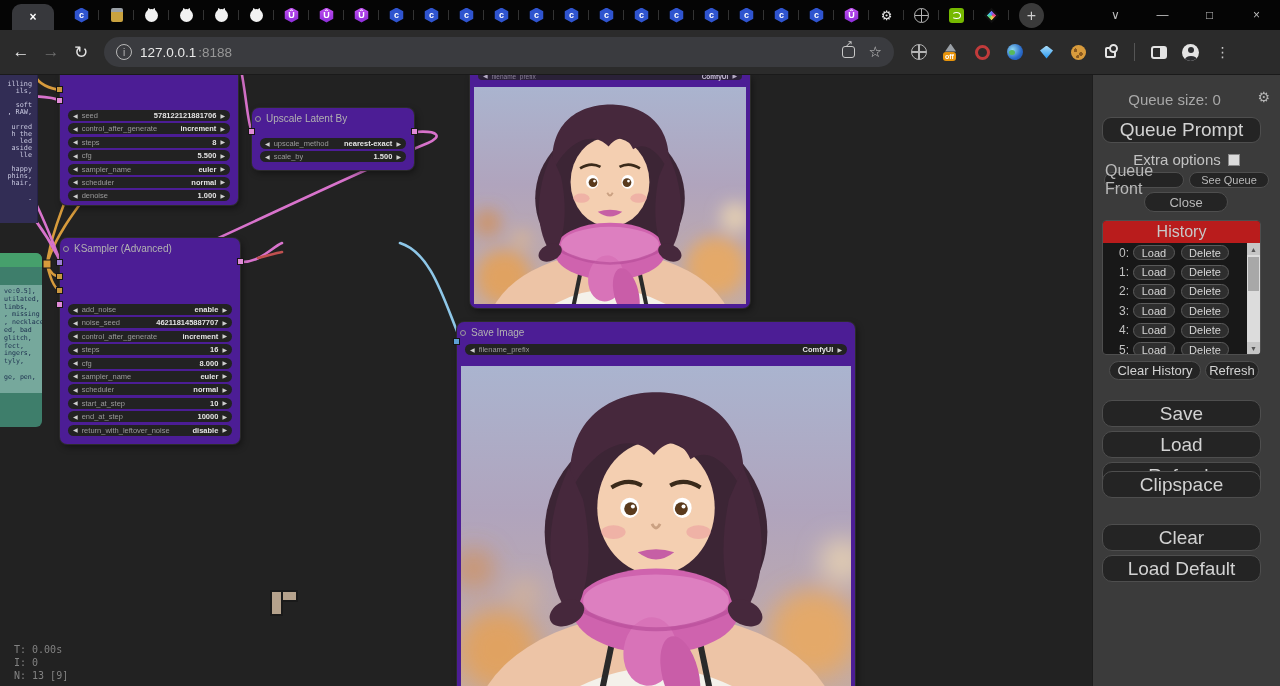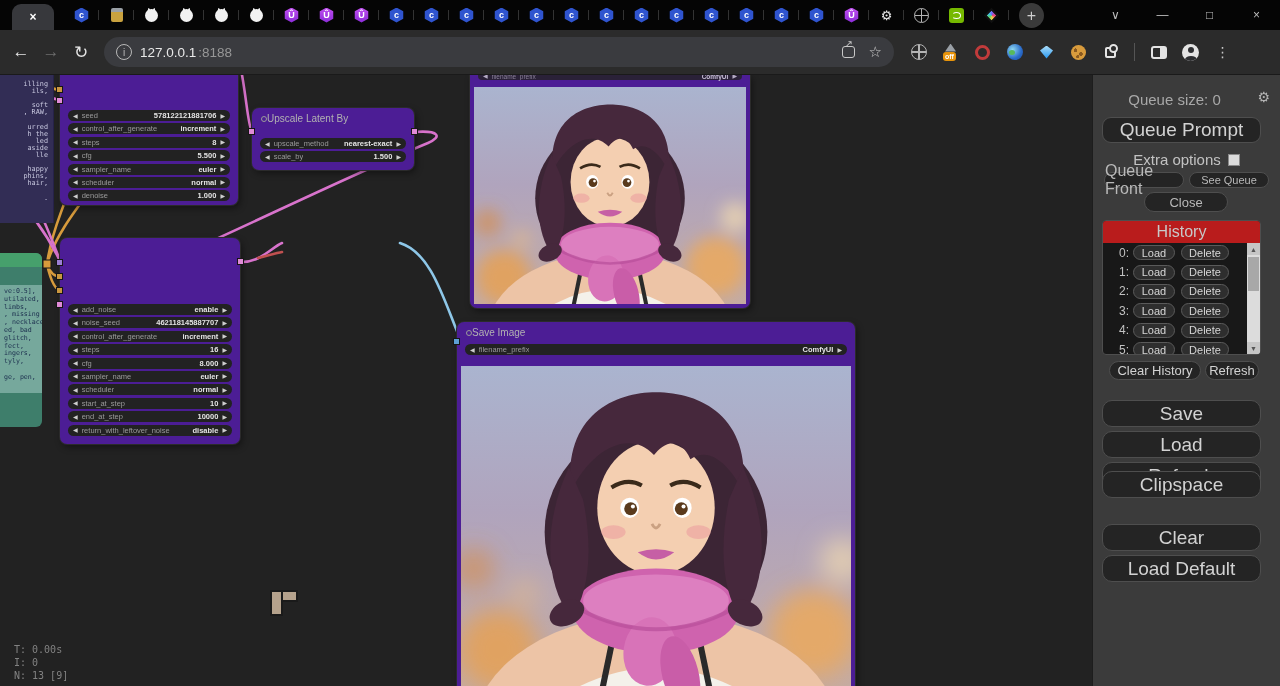--- a/index.html
+++ b/index.html
@@ -56,35 +56,35 @@
   .panel-ico::after{content:"";position:absolute;right:0;top:0;bottom:0;width:5px;background:#e4e4e4}
   .avatar{width:17px;height:17px;border-radius:50%;background:#e4e4e4;position:relative;overflow:hidden}
   .avatar::before{content:"";position:absolute;top:3px;left:5.5px;width:6px;height:6px;border-radius:50%;background:#2d2e31}
   .avatar::after{content:"";position:absolute;bottom:-2px;left:2.5px;width:12px;height:7px;border-radius:50% 50% 0 0;background:#2d2e31}
   .kebab{color:#c8c8c8;font-size:14px;letter-spacing:0}
 
   
   #canvas{position:absolute;left:0;top:75px;width:1092px;height:611px;background:#222;overflow:hidden}
   #wires{position:absolute;inset:0;pointer-events:none}
   .node{position:absolute;background:#4c1d95;border-radius:7px;box-shadow:0 0 0 1px #2b2b2b,2px 3px 7px rgba(0,0,0,.45)}
-  .ntitle{display:flex;align-items:center;color:#b2b2b2;font-size:10px;padding:5px 9px;white-space:nowrap;overflow:hidden}
+  .ntitle{display:flex;align-items:center;gap:5px;color:#b2b2b2;font-size:10px;padding:5px 3px;white-space:nowrap;overflow:hidden}
   .ndot{width:6px;height:6px;min-width:6px;border:1.4px solid #9a9a9a;border-radius:50%}
   .widgets{position:absolute;left:0;right:0}
   .wrow{display:flex;align-items:center;background:#222;border-radius:7px;margin:0 8px 2.4px 8px;padding:0 5px;height:11px;font-size:7.5px;color:#9a9a9a;white-space:nowrap}
   .warr{color:#cfcfcf;font-size:6px;line-height:1}
   .wname{margin-left:4px;overflow:hidden}
   .wval{margin-left:auto;margin-right:4px;color:#e4e4e4;font-weight:bold}
   .slot{position:absolute;width:7px;height:7px;border:1px solid #161616}
   .nimg{position:absolute;overflow:hidden;background:#151515}
   .nimg svg{width:100%;height:100%;display:block}
   .clipbar .wrow{height:8px;font-size:6.5px;opacity:.8}
 
   .pnode{position:absolute;overflow:hidden}
   .pnode pre{font-family:"DejaVu Sans Mono",monospace}
-  #prompt-pos{left:0;top:0;width:54px;height:148px;background:#322d55;border-right:1px solid #262248}
+  #prompt-pos{left:0;top:0;width:38px;height:148px;background:#322d55;border-right:1px solid #262248}
   #prompt-pos pre{color:#c9c9e0;font-size:6.8px;line-height:7.1px;text-align:right;padding:6px 5px 0 0}
   #prompt-neg{left:0;top:178px;width:42px;height:174px;background:#3e7e6b;border-radius:0 6px 6px 0}
   #prompt-neg .phead{height:14px;background:#46a06c}
   #prompt-neg .parea{margin-top:18px;height:108px;background:#76a89c}
   #prompt-neg pre{color:#1c2f4e;font-size:6.6px;line-height:7.8px;padding:3px 0 0 4px}
 
   .bracket{position:absolute;left:272px;top:517px;width:24px;height:22px}
   .bracket::before{content:"";position:absolute;left:0;top:0;width:24px;height:8px;background:#b5a28c;box-shadow:0 0 0 2px #1a1a1a}
   .bracket::after{content:"";position:absolute;left:0;top:0;width:9px;height:22px;background:#b5a28c;box-shadow:0 0 0 2px #1a1a1a}
   .stats{position:absolute;left:14px;top:568px;color:#828282;font-size:10px;line-height:13px;white-space:pre}
@@ -361,20 +361,24 @@
             <span class="wname">denoise</span>
             <span class="wval">1.000</span>
             <span class="warr">▶</span>
           </div>
         </div>
       <span class="slot" style="left:-4px;top:11px;background:#c9973f"></span>
       <span class="slot" style="left:-4px;top:22px;background:#e08bd7"></span>
     </div>
 
     <div class="node" style="left:60px;top:163px;width:180px;height:206px">
+      <div class="ntitle">
+        <span class="ndot"></span>
+        <span>KSampler (Advanced)</span>
+      </div>
       <div class="widgets" style="top:66px">
           <div class="wrow">
             <span class="warr">◀</span>
             <span class="wname">add_noise</span>
             <span class="wval">enable</span>
             <span class="warr">▶</span>
           </div>
           <div class="wrow">
             <span class="warr">◀</span>
             <span class="wname">noise_seed</span>

